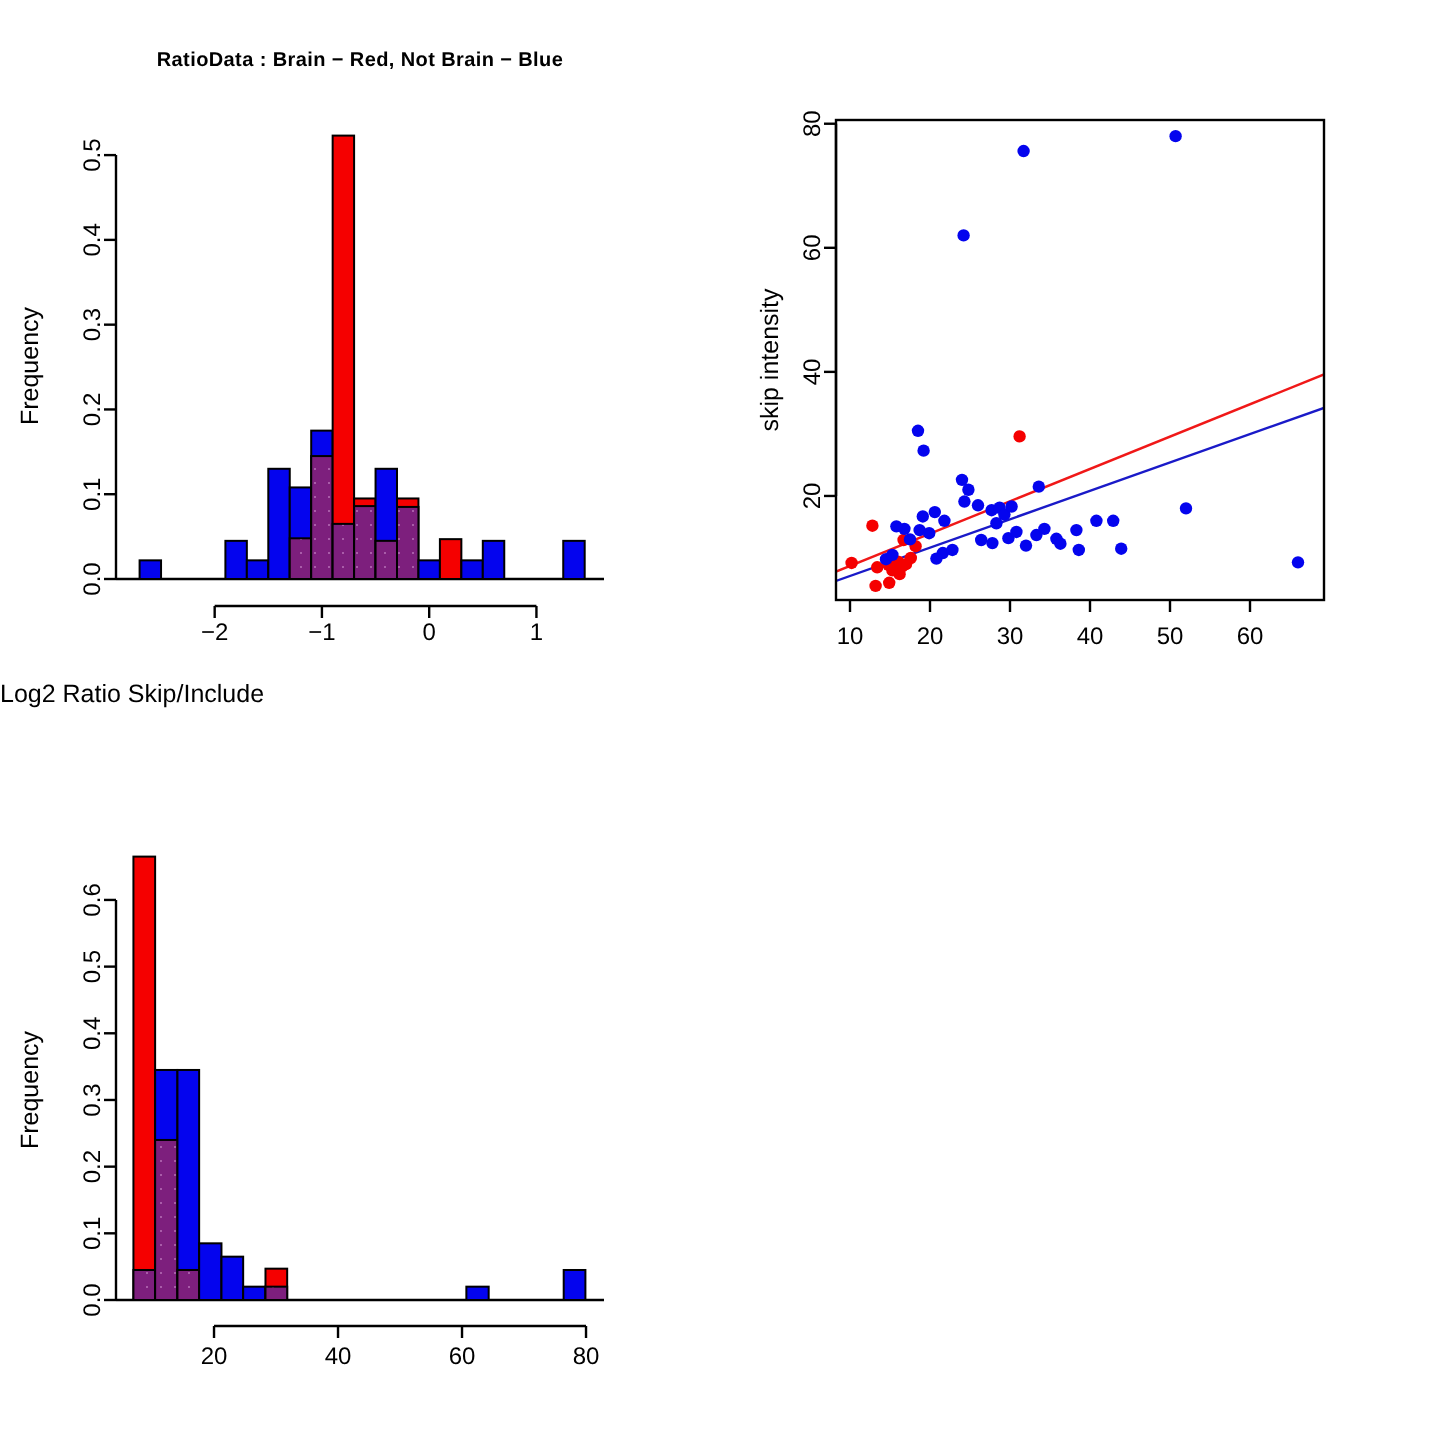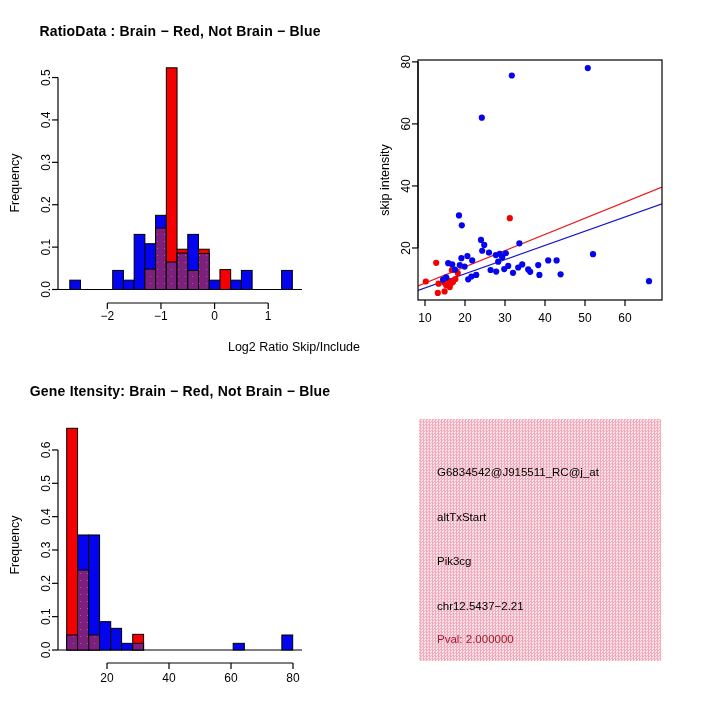--- a/index.html
+++ b/index.html
@@ -4,22 +4,22 @@
 <style>
   html,body{margin:0;padding:0;background:#ffffff;}
   #page{position:relative;width:720px;height:720px;background:#ffffff;overflow:hidden;
         font-family:"Liberation Sans",sans-serif;color:#000;}
   .panel{position:absolute;width:360px;height:360px;}
   #p-tl{left:0;top:0}
   #p-tr{left:360px;top:0}
   #p-bl{left:0;top:360px}
   #p-br{left:360px;top:360px}
   .chart-title{position:absolute;left:0;right:0;top:23px;text-align:center;
-               font-weight:bold;font-size:14px;line-height:16px;letter-spacing:0.2px;}
-  .xlab{position:absolute;left:0;right:0;text-align:right;font-size:12.5px;line-height:16px;}
+               font-weight:bold;font-size:10px;line-height:16px;letter-spacing:0.2px;}
+  .xlab{position:absolute;left:0;right:0;text-align:left;font-size:12.5px;line-height:16px;}
   #p-tl .xlab{top:339px}
   #p-tr .xlab{top:344px}
   #p-bl .xlab{top:342px}
   .ylab{position:absolute;font-size:12.5px;line-height:14px;white-space:nowrap;
         transform:translate(-50%,-50%) rotate(-90deg);}
   #p-tl .ylab{left:15px;top:183px}
   #p-tr .ylab{left:25px;top:180px}
   #p-bl .ylab{left:15px;top:185px}
   .chart-svg{position:absolute;left:0;top:0;width:360px;height:360px;}
   svg text{font-family:"Liberation Sans",sans-serif;font-size:12px;fill:#000;}
@@ -229,27 +229,17 @@
         <rect x="88.7208740947783" y="174.98270676691732" width="10.849955532969133" height="115.01729323308268" fill="#0404ee" stroke="#000" stroke-width="1"></rect>
         <rect x="88.7208740947783" y="274.99774436090223" width="10.849955532969133" height="15.002255639097768" fill="url(#pd-gene_histogram)" stroke="#000" stroke-width="1"></rect>
         <rect x="99.57082962774743" y="261.6624060150376" width="11.159954262482515" height="28.337593984962382" fill="#0404ee" stroke="#000" stroke-width="1"></rect>
         <rect x="110.73078389022994" y="268.3300751879699" width="10.849955532969133" height="21.669924812030104" fill="#0404ee" stroke="#000" stroke-width="1"></rect>
         <rect x="121.58073942319908" y="283.33233082706766" width="11.159954262482529" height="6.667669172932335" fill="#0404ee" stroke="#000" stroke-width="1"></rect>
         <rect x="132.7406936856816" y="274.330977443609" width="10.849955532969119" height="15.669022556390985" fill="#f50000" stroke="#000" stroke-width="1"></rect>
         <rect x="132.7406936856816" y="283.33233082706766" width="10.849955532969119" height="6.667669172932335" fill="url(#pd-gene_histogram)" stroke="#000" stroke-width="1"></rect>
         <rect x="233.1802820480244" y="283.33233082706766" width="11.1599542624825" height="6.667669172932335" fill="#0404ee" stroke="#000" stroke-width="1"></rect>
         <rect x="281.8500825816287" y="274.99774436090223" width="10.849955532969147" height="15.002255639097768" fill="#0404ee" stroke="#000" stroke-width="1"></rect>
       </svg>
-    <div class="chart-title">Gene Itensity: Brain − Red, Not Brain − Blue</div>
     <div class="ylab">Frequency</div>
   </section>
 
-  <section class="panel" id="p-br">
-    <div class="info-box">
-      <div class="info-line il-0" style="color: rgb(0, 0, 0);">G6834542@J915511_RC@j_at</div>
-      <div class="info-line il-1" style="color: rgb(0, 0, 0);">altTxStart</div>
-      <div class="info-line il-2" style="color: rgb(0, 0, 0);">Pik3cg</div>
-      <div class="info-line il-3" style="color: rgb(0, 0, 0);">chr12.5437−2.21</div>
-      <div class="info-line il-4" style="color: rgb(160, 28, 46);">Pval: 2.000000</div>
-    </div>
-  </section>
 
 </div>
 
 </body></html>

